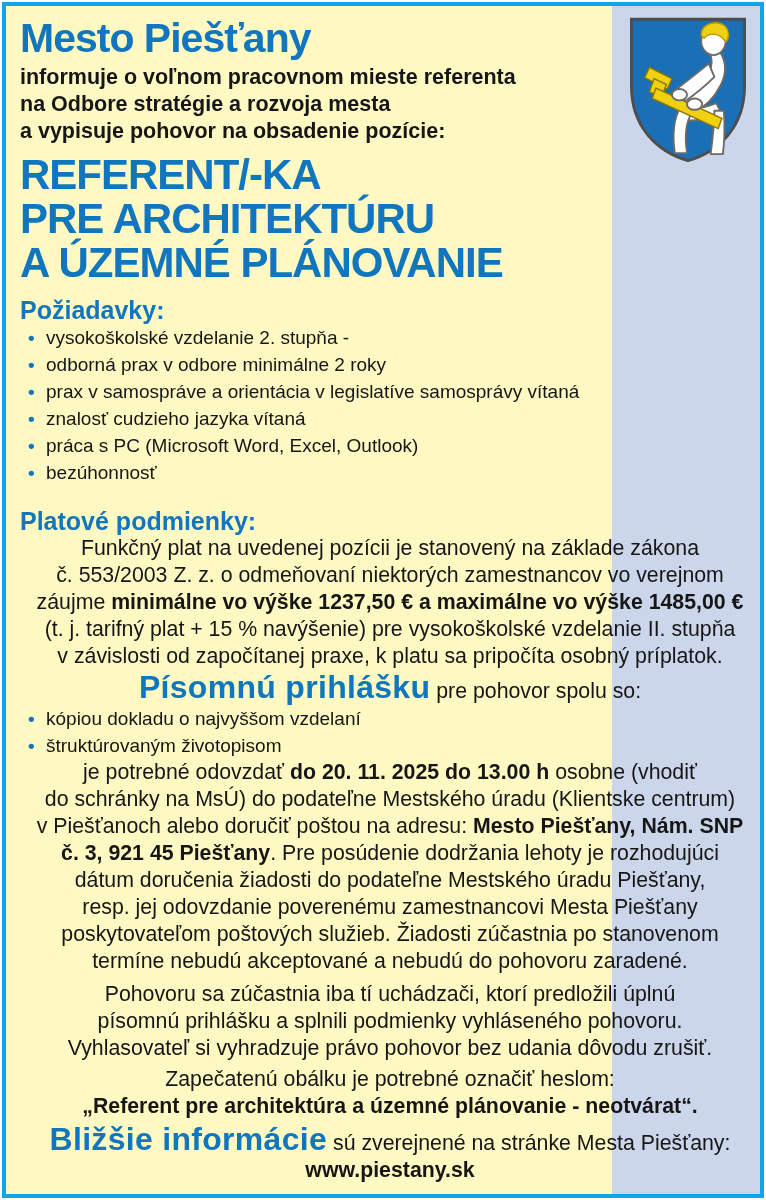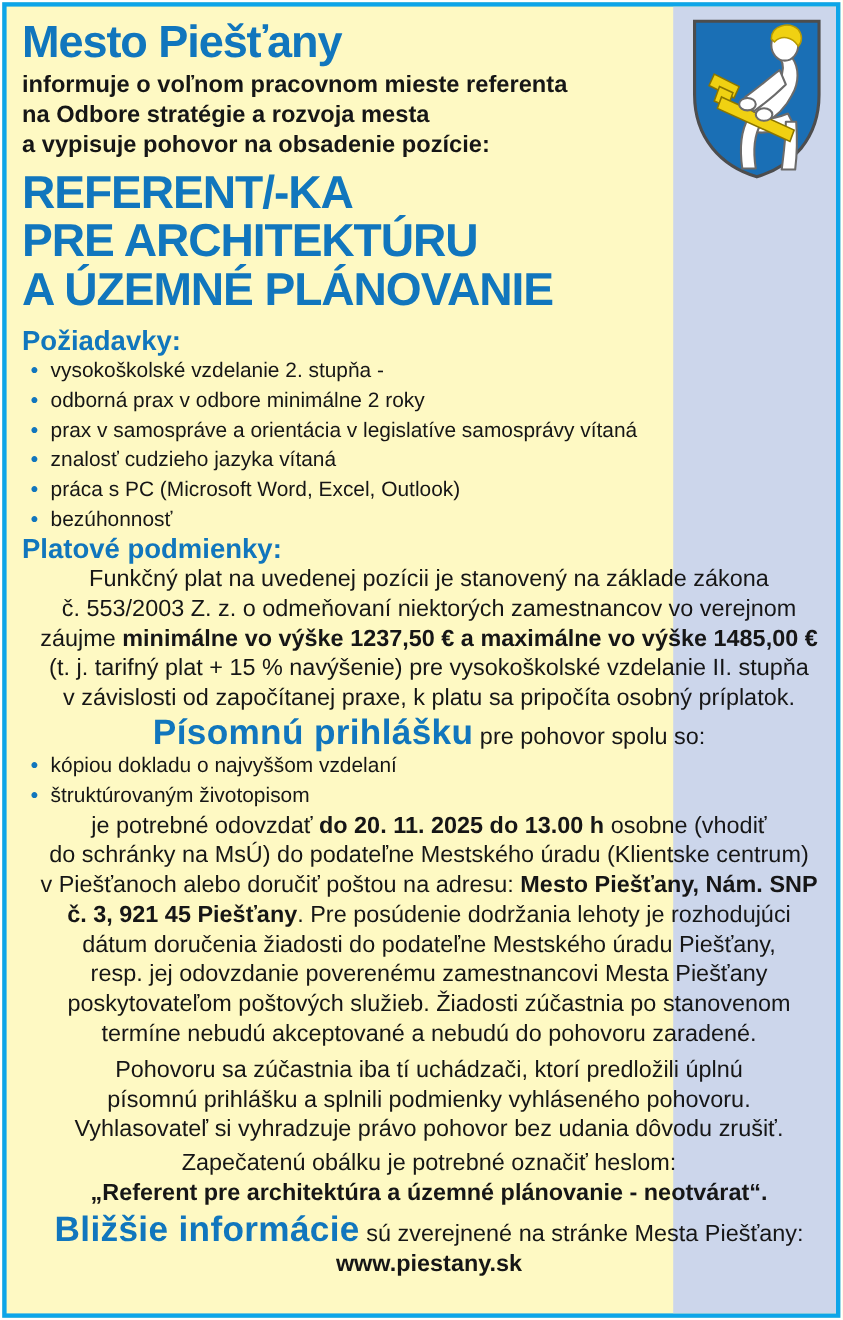--- a/index.html
+++ b/index.html
@@ -28,21 +28,21 @@
   }
   .intro{margin-top:4px;font-size:21.5px;font-weight:bold;line-height:27px;}
   .jobtitle{
     margin-top:8px;color:#1176bd;font-size:42px;font-weight:bold;
     line-height:44px;letter-spacing:-1px;
   }
   .sechead{
     color:#1176bd;font-size:25px;font-weight:bold;line-height:27px;
     margin-top:10px;
   }
-  .m4{margin-top:4px;}.m6{margin-top:6px;}.m8{margin-top:0;}
+  .m4{margin-top:4px;}.m6{margin-top:6px;}.m8{margin-top:22px;}
   .body-line{font-size:21.3px;line-height:27px;text-align:center;}
   .bullets{list-style:none;margin:0;padding:0;}
   .bullets li{
     position:relative;padding-left:26px;font-size:19px;line-height:27px;
   }
   .bullets li::before{
     content:"\2022";position:absolute;left:8px;top:0;color:#1176bd;
     font-weight:bold;
   }
   .bullets li.cont::before{content:"";}

